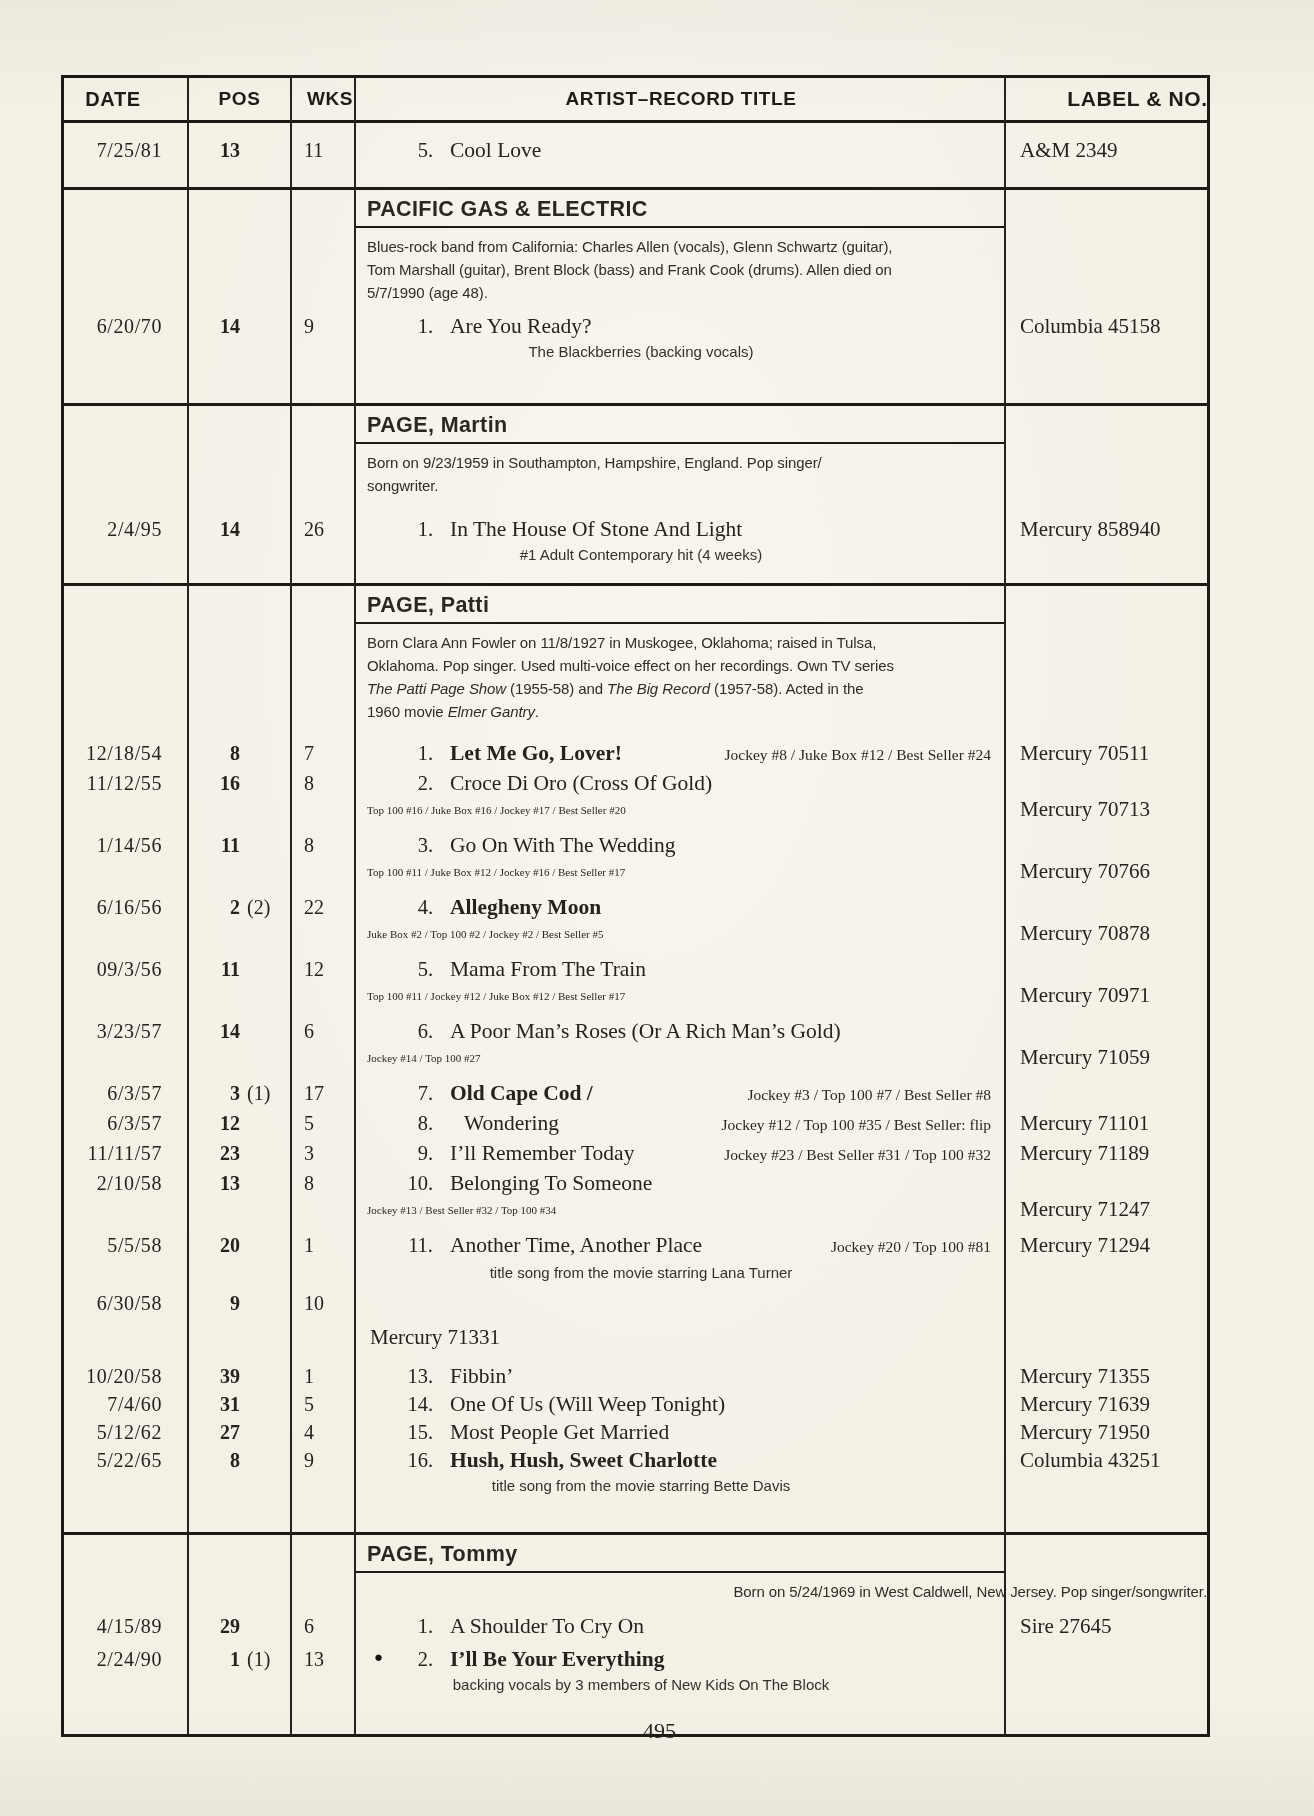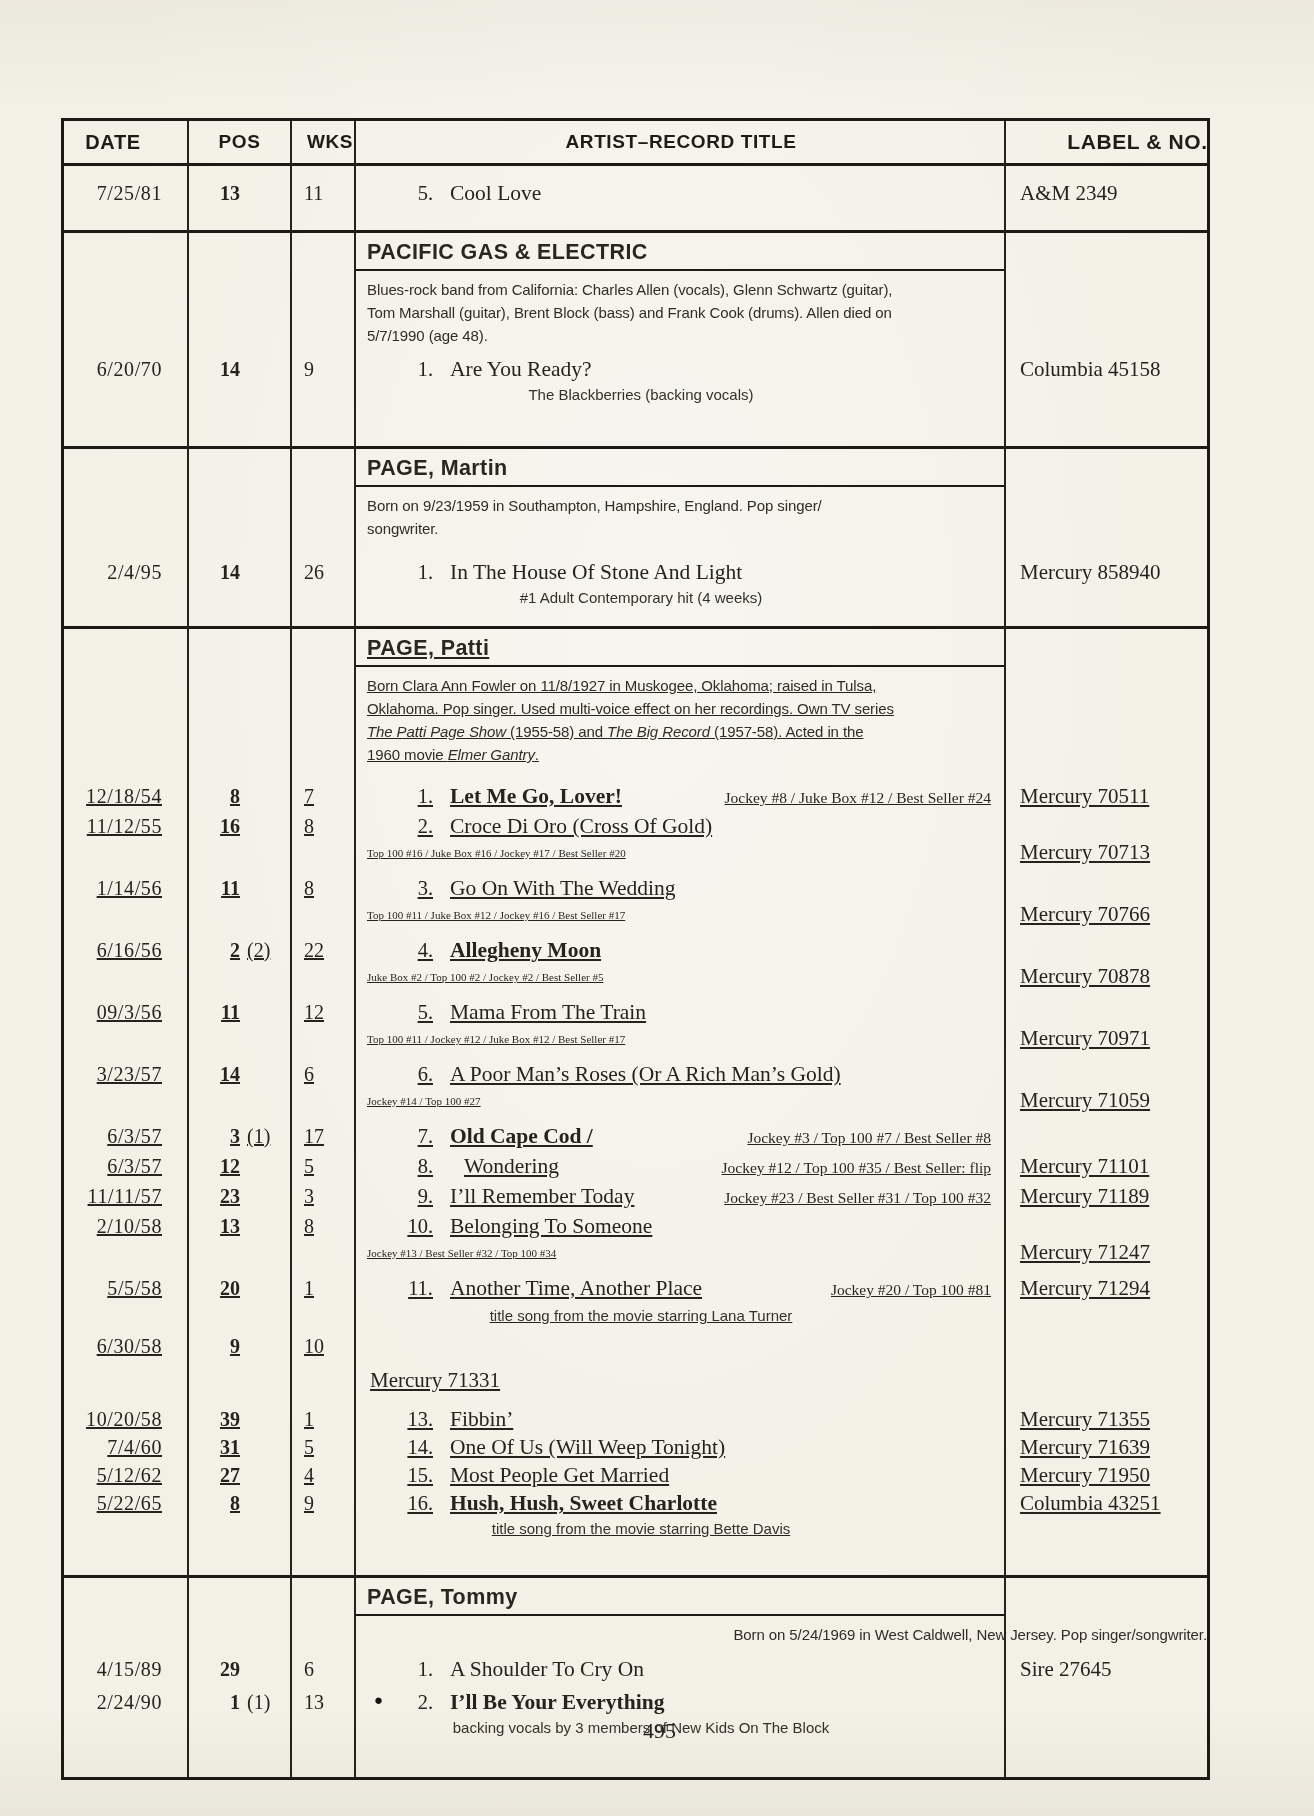--- a/index.html
+++ b/index.html
@@ -10,39 +10,39 @@
     background-image:
       radial-gradient(ellipse at 50% 35%, rgba(255,255,255,0.35), rgba(255,255,255,0) 70%),
       linear-gradient(180deg, rgba(120,110,90,0.06), rgba(120,110,90,0) 6%, rgba(120,110,90,0) 94%, rgba(120,110,90,0.08));
     font-family:"Liberation Serif", serif;
     color:#26231d;
     overflow:hidden;
   }
   
   .rtable{
     position:absolute;left:61px;top:75px;width:1149px;height:1662px;
-    border:3px solid #1d1a15;box-sizing:border-box;position:absolute;margin-top:43px;
+    border:3px solid #1d1a15;box-sizing:border-box;position:absolute;
   }
   .vline{position:absolute;top:0;bottom:0;width:2px;background:#25221c;z-index:3;}
   
   .c-date{width:124px;box-sizing:border-box;flex-shrink:0;}
   .c-pos{width:103px;box-sizing:border-box;flex-shrink:0;}
   .c-wks{width:65px;box-sizing:border-box;flex-shrink:0;}
   .c-artist{width:650px;box-sizing:border-box;flex-shrink:0;position:relative;}
   .c-label{width:249px;box-sizing:border-box;flex-shrink:0;}
   
   .thead{display:flex;height:42px;align-items:center;
     font-family:"Liberation Sans", sans-serif;font-weight:bold;font-size:19px;letter-spacing:0.6px;color:#1f1c17;}
   .th{display:flex;align-items:center;justify-content:center;height:100%;}
   
   .section{border-top:3px solid #1d1a15;box-sizing:border-box;position:relative;}
   .sec-0{min-height:67px;}
   .sec-1{min-height:216px;}
   .sec-2{min-height:180px;}
-  .sec-3{min-height:949px;text-decoration:underline;}
+  .sec-3{min-height:949px;}
   .sec-4{min-height:205px;}
   .sec-0 .entry{margin-top:13px;}
   
   .artist-head{margin-left:292px;width:650px;box-sizing:border-box;}
   .artist-name{
     font-family:"Liberation Sans", sans-serif;font-weight:bold;font-size:21.5px;letter-spacing:0.4px;
     color:#2a2620;padding:7px 0 5px 11px;line-height:24px;border-bottom:2px solid #1d1a15;
   }
   .bio{margin:7px 0 10px 11px;font-family:"Liberation Sans", sans-serif;font-size:15px;line-height:23px;color:#312d26;letter-spacing:-0.1px;}
   .bio-line{white-space:nowrap;}

